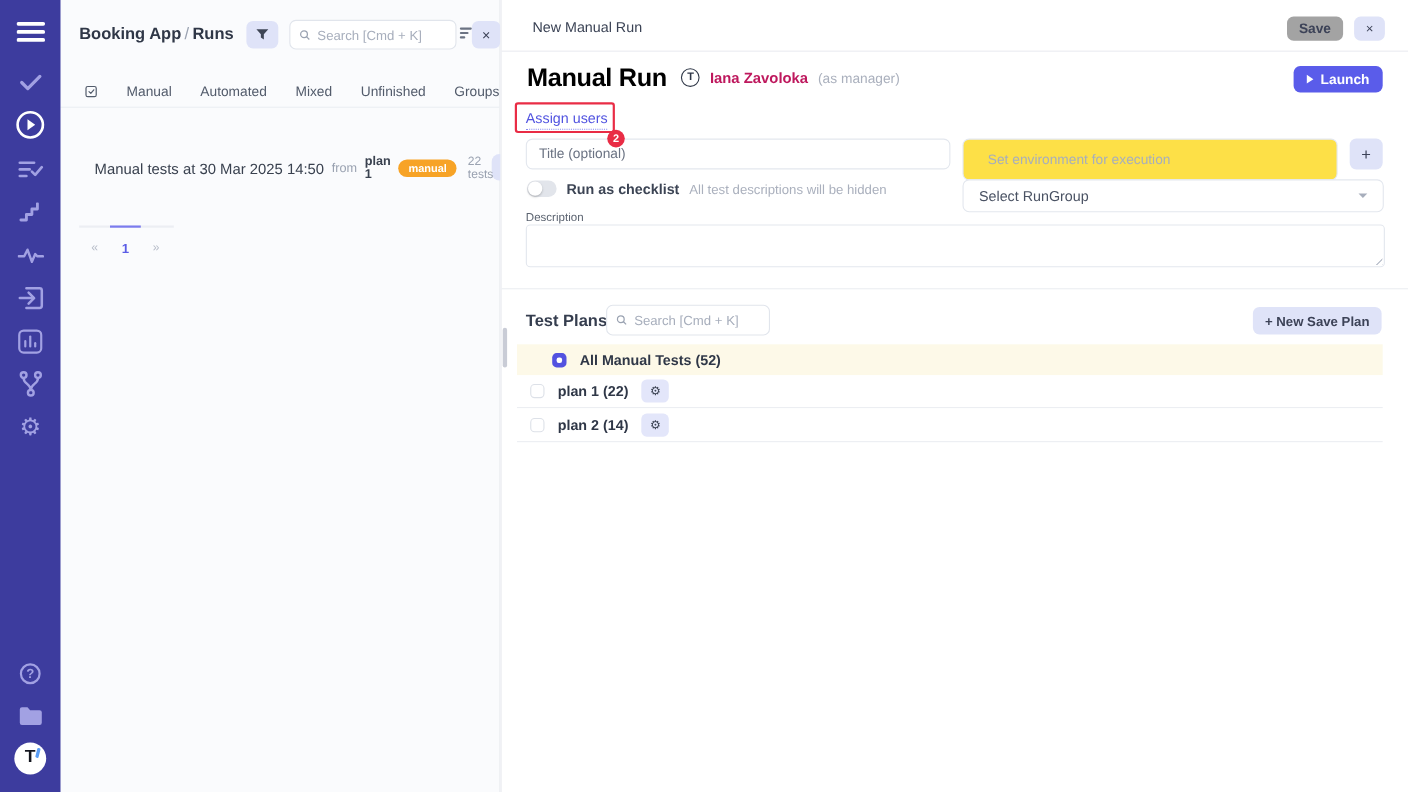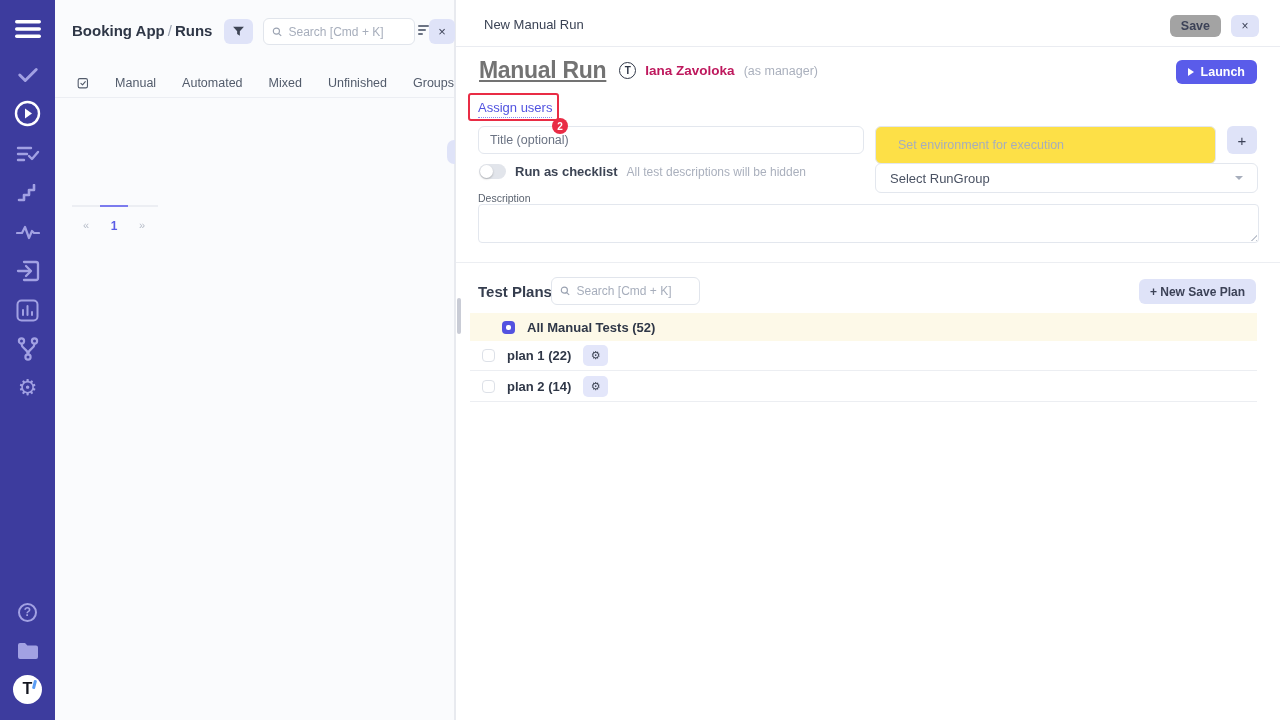--- a/index.html
+++ b/index.html
@@ -58,21 +58,21 @@
   .main { position:absolute; left:455px; top:0; width:825px; height:720px; background:#fff; z-index:2; border-left:1px solid #e8eaef; }
   .m-topbar { position:absolute; left:0; right:0; top:0; height:47px; border-bottom:1px solid #eaecf1; }
   .m-topbar-title { position:absolute; left:28px; top:17px; font-size:13px; color:#3a4254; }
   .save-btn { position:absolute; right:59px; top:15px; height:22px; padding:0 11px; background:#a3a3a3; border:none;
     border-radius:6px; font-size:12.5px; font-weight:bold; color:#3c4257; cursor:pointer; font-family:"Liberation Sans",sans-serif; }
   .m-close { position:absolute; right:21px; top:15px; width:28px; height:22px; background:#dfe3f8; border:none;
     border-radius:6px; font-size:12px; color:#3c4257; cursor:pointer; }
   .scroll-thumb { position:absolute; left:1px; top:298px; width:4px; height:36px; background:#c9ccd6; border-radius:2px; }
 
   .m-header { position:absolute; left:23px; top:57px; display:flex; align-items:center; gap:9px; }
-  .m-title { font-size:23px; font-weight:bold; color:#737373; letter-spacing:-0.3px;text-decoration:underline; }
+  .m-title { font-size:23px; font-weight:bold; color:#000000; letter-spacing:-0.3px; }
   .avatar { width:17px; height:17px; border:1.5px solid #2f3747; border-radius:50%; display:flex;
     align-items:center; justify-content:center; font-size:10px; font-weight:800; color:#2f3747; margin-left:4px; }
   .owner { font-size:13.5px; font-weight:bold; color:#be185d; }
   .role { font-size:12.5px; color:#aab0bd; }
   .launch-btn { position:absolute; right:23px; top:60px; height:24px; padding:0 12px; background:#5a5cea; border:none;
     border-radius:6px; color:#fff; font-size:12.5px; font-weight:bold; display:flex; align-items:center; gap:7px; cursor:pointer; font-family:"Liberation Sans",sans-serif; }
   .play-tri { width:0; height:0; border-left:6px solid #fff; border-top:4px solid transparent; border-bottom:4px solid transparent; }
 
   .assign-link { position:absolute; left:22px; top:100px; font-size:13px; color:#5153e0; cursor:pointer;
     border-bottom:1px dotted #8a8cf0; padding-bottom:2px; }
@@ -242,20 +242,31 @@
           <polyline points="9 12.5 12 15.5 17 9.5"></polyline>
         </svg>
       <span class="lp-tab">Manual</span>
       <span class="lp-tab">Automated</span>
       <span class="lp-tab">Mixed</span>
       <span class="lp-tab">Unfinished</span>
       <span class="lp-tab">Groups</span>
       <span class="tabs-edge-pill"></span>
     </div>
 
+    <div class="run-row">
+      <svg width="11" height="11" viewBox="0 0 12 12">
+          <circle cx="6" cy="6" r="5.4" fill="#3e4555"></circle>
+          <path d="M2.5 5h7M6 1a8 8 0 0 1 0 10" stroke="#fafbfd" stroke-width="1" fill="none"></path>
+        </svg>
+      <span class="run-title">Manual tests at 30 Mar 2025 14:50</span>
+      <span class="run-from">from</span>
+      <span class="run-plan">plan 1</span>
+      <span class="run-badge">manual</span>
+      <span class="run-count">22 tests</span>
+    </div>
 
     <div class="pager">
       <span class="pager-item">«</span>
       <span class="pager-item active">1</span>
       <span class="pager-item">»</span>
     </div>
 
   </section>
 
   <section class="main">

